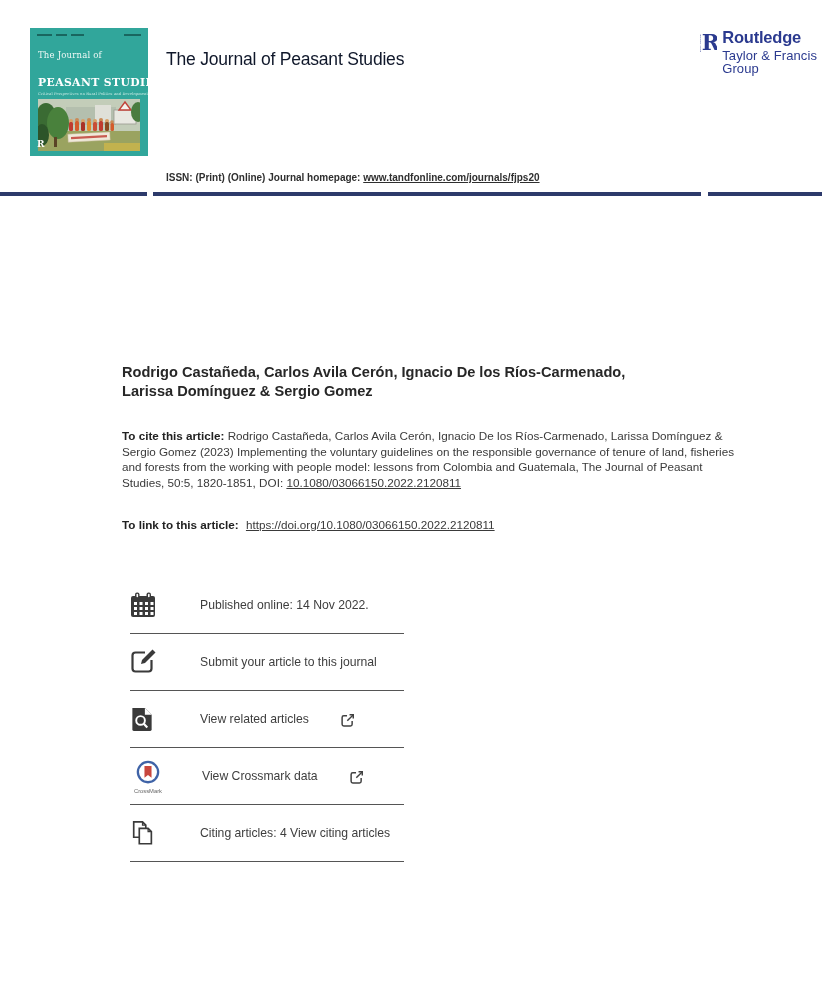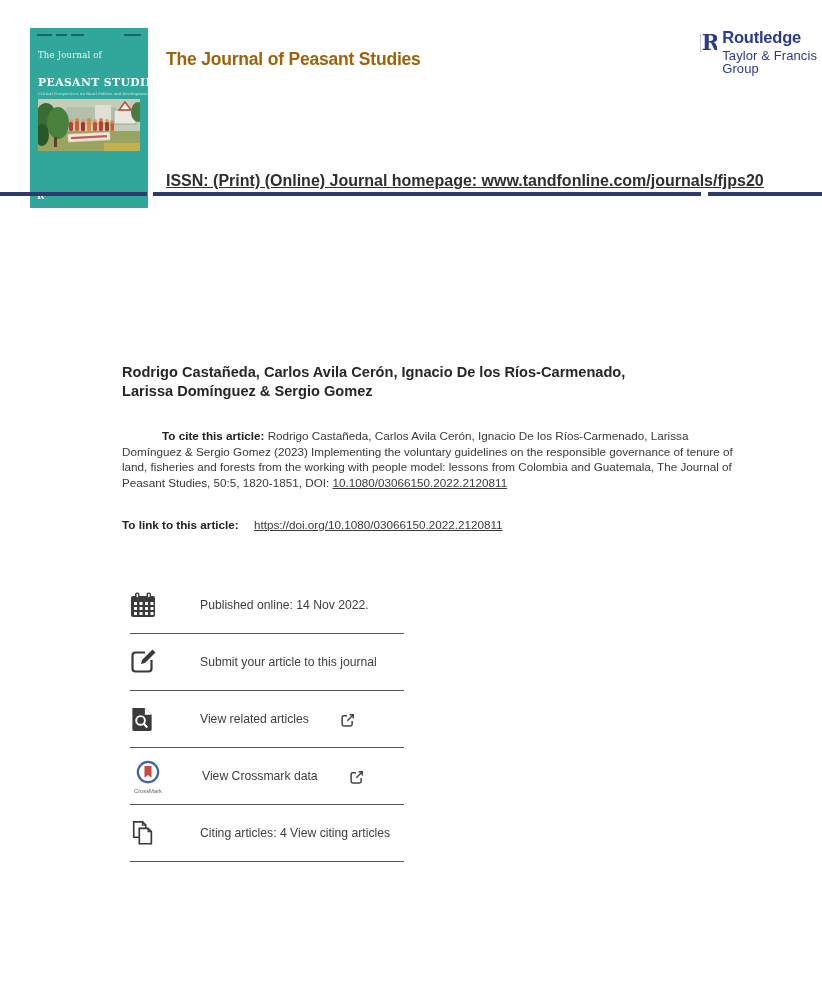--- a/index.html
+++ b/index.html
@@ -4,21 +4,21 @@
 <style>
   html,body{margin:0;padding:0;}
   body{
     width:822px;height:1000px;background:#ffffff;overflow:hidden;
     font-family:"Liberation Sans", sans-serif;
     -webkit-font-smoothing:antialiased;
   }
   .page{position:relative;width:822px;height:1000px;background:#fff;}
 
   
-  .cover{position:absolute;left:30px;top:28px;width:118px;height:180px;background:#31a69b;}
+  .cover{position:absolute;left:30px;top:28px;width:118px;height:128px;background:#31a69b;}
   .cover-meta{position:absolute;left:7px;right:7px;top:6px;display:flex;align-items:center;}
   .cover-meta .bar{height:2px;background:rgba(10,60,55,.6);}
   .cover-meta .b1{width:15px;margin-right:4px;}
   .cover-meta .b2{width:11px;margin-right:4px;}
   .cover-meta .b3{width:13px;}
   .cover-meta .sp{flex:1;}
   .cover-meta .b4{width:17px;}
   .cover-masthead{position:absolute;left:8px;top:22px;right:6px;color:#fff;font-family:"DejaVu Serif", serif;}
   .cover-line1{font-size:8.5px;color:#eef8f5;letter-spacing:.2px;}
   .cover-line2{font-size:10.8px;font-weight:700;letter-spacing:.4px;margin-top:16px;color:#ffffff;white-space:nowrap;}
@@ -30,40 +30,40 @@
   .cover-logo .lines .l2{width:10px;height:1.2px;background:rgba(255,255,255,.7);}
 
   
   .publisher{position:absolute;left:698px;top:25px;display:flex;align-items:flex-start;}
   .pub-mark{display:flex;align-items:flex-start;margin-right:5px;}
   .pub-text{line-height:1;}
   .pub-name{font-size:16.5px;font-weight:600;color:#2b3a8f;letter-spacing:-.2px;margin-top:4px;}
   .pub-tagline{font-size:13px;color:#2b3a8f;margin-top:3px;letter-spacing:.1px;}
 
   
-  .journal-title{position:absolute;left:166px;top:49px;margin:0;font-size:17.5px;font-weight:700;color:#a16207;letter-spacing:-.2px;}
-  .issn-line{position:absolute;left:166px;top:172px;font-size:16px;font-weight:700;color:#2f2f2f;text-decoration:underline;}
+  .journal-title{position:absolute;left:166px;top:49px;margin:0;font-size:17.5px;font-weight:400;color:#0f172a;letter-spacing:-.2px;}
+  .issn-line{position:absolute;left:166px;top:172px;font-size:10px;font-weight:700;color:#2f2f2f;}
   .issn-line a{color:#2f2f2f;text-decoration:underline;}
   .rule{position:absolute;left:0;top:192px;width:822px;height:4px;
     background:linear-gradient(to right,
       #2d3a6b 0,#2d3a6b 147px,
       rgba(0,0,0,0) 147px,rgba(0,0,0,0) 153px,
       #2d3a6b 153px,#2d3a6b 701px,
       rgba(0,0,0,0) 701px,rgba(0,0,0,0) 708px,
       #2d3a6b 708px,#2d3a6b 822px);}
 
   
   .article-title{position:absolute;left:122px;top:219px;font-size:21.5px;line-height:27px;font-weight:700;color:#272727;letter-spacing:-.3px;}
   .authors{position:absolute;left:122px;top:363px;font-size:14.6px;line-height:18.5px;font-weight:700;color:#272727;}
   .cite{position:absolute;left:122px;top:428px;width:612px;margin:0;font-size:11.7px;line-height:15.7px;color:#3a3a3a;}
-  .cite strong{color:#222;margin-left:40px;}
+  .cite strong{color:#222;}
   .cite a{color:#3a3a3a;text-decoration:underline;}
   .linkline{position:absolute;left:122px;top:518px;margin:0;font-size:11.7px;color:#3a3a3a;}
   .linkline strong{color:#222;}
-  .linkline a{color:#3a3a3a;text-decoration:underline;margin-left:12px;}
+  .linkline a{color:#3a3a3a;text-decoration:underline;margin-left:4px;}
 
   
   .actions{position:absolute;left:130px;top:577px;width:274px;}
   .action-row{height:56px;display:flex;align-items:center;border-bottom:1.5px solid #555;gap:26px;}
   .icon-wrap{width:34px;min-width:34px;display:flex;flex-direction:column;align-items:flex-start;justify-content:center;}
   .icon-wrap.center{align-items:center;width:36px;min-width:36px;}
   .crossmark-caption{font-size:5.8px;color:#666;margin-top:1px;}
   .action-label{font-size:12.2px;color:#3e3e3e;margin-left:10px;white-space:nowrap;}
   .ext{margin-left:6px;position:relative;top:1px;}
 </style>

